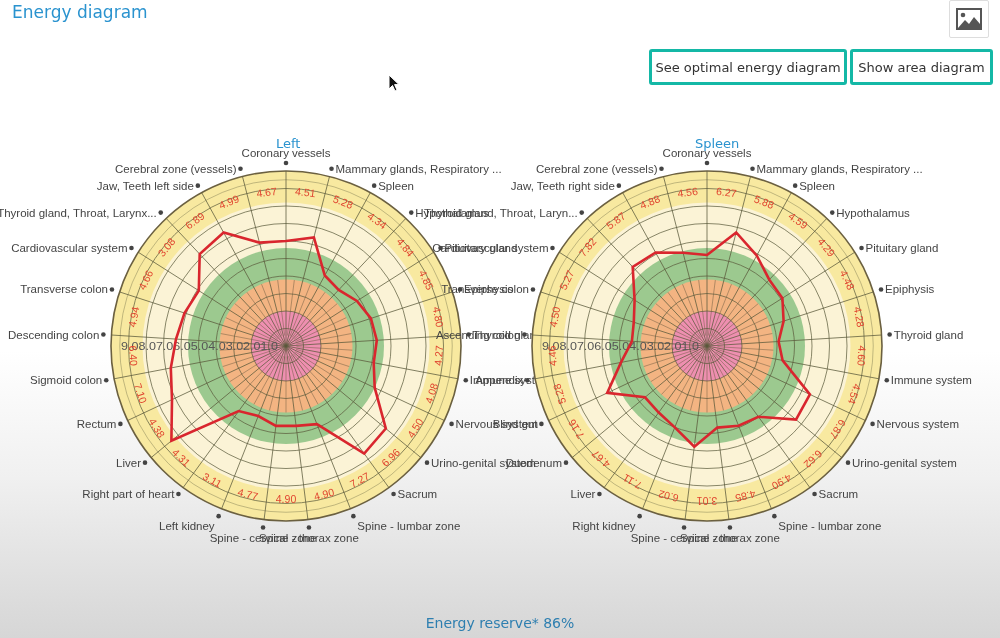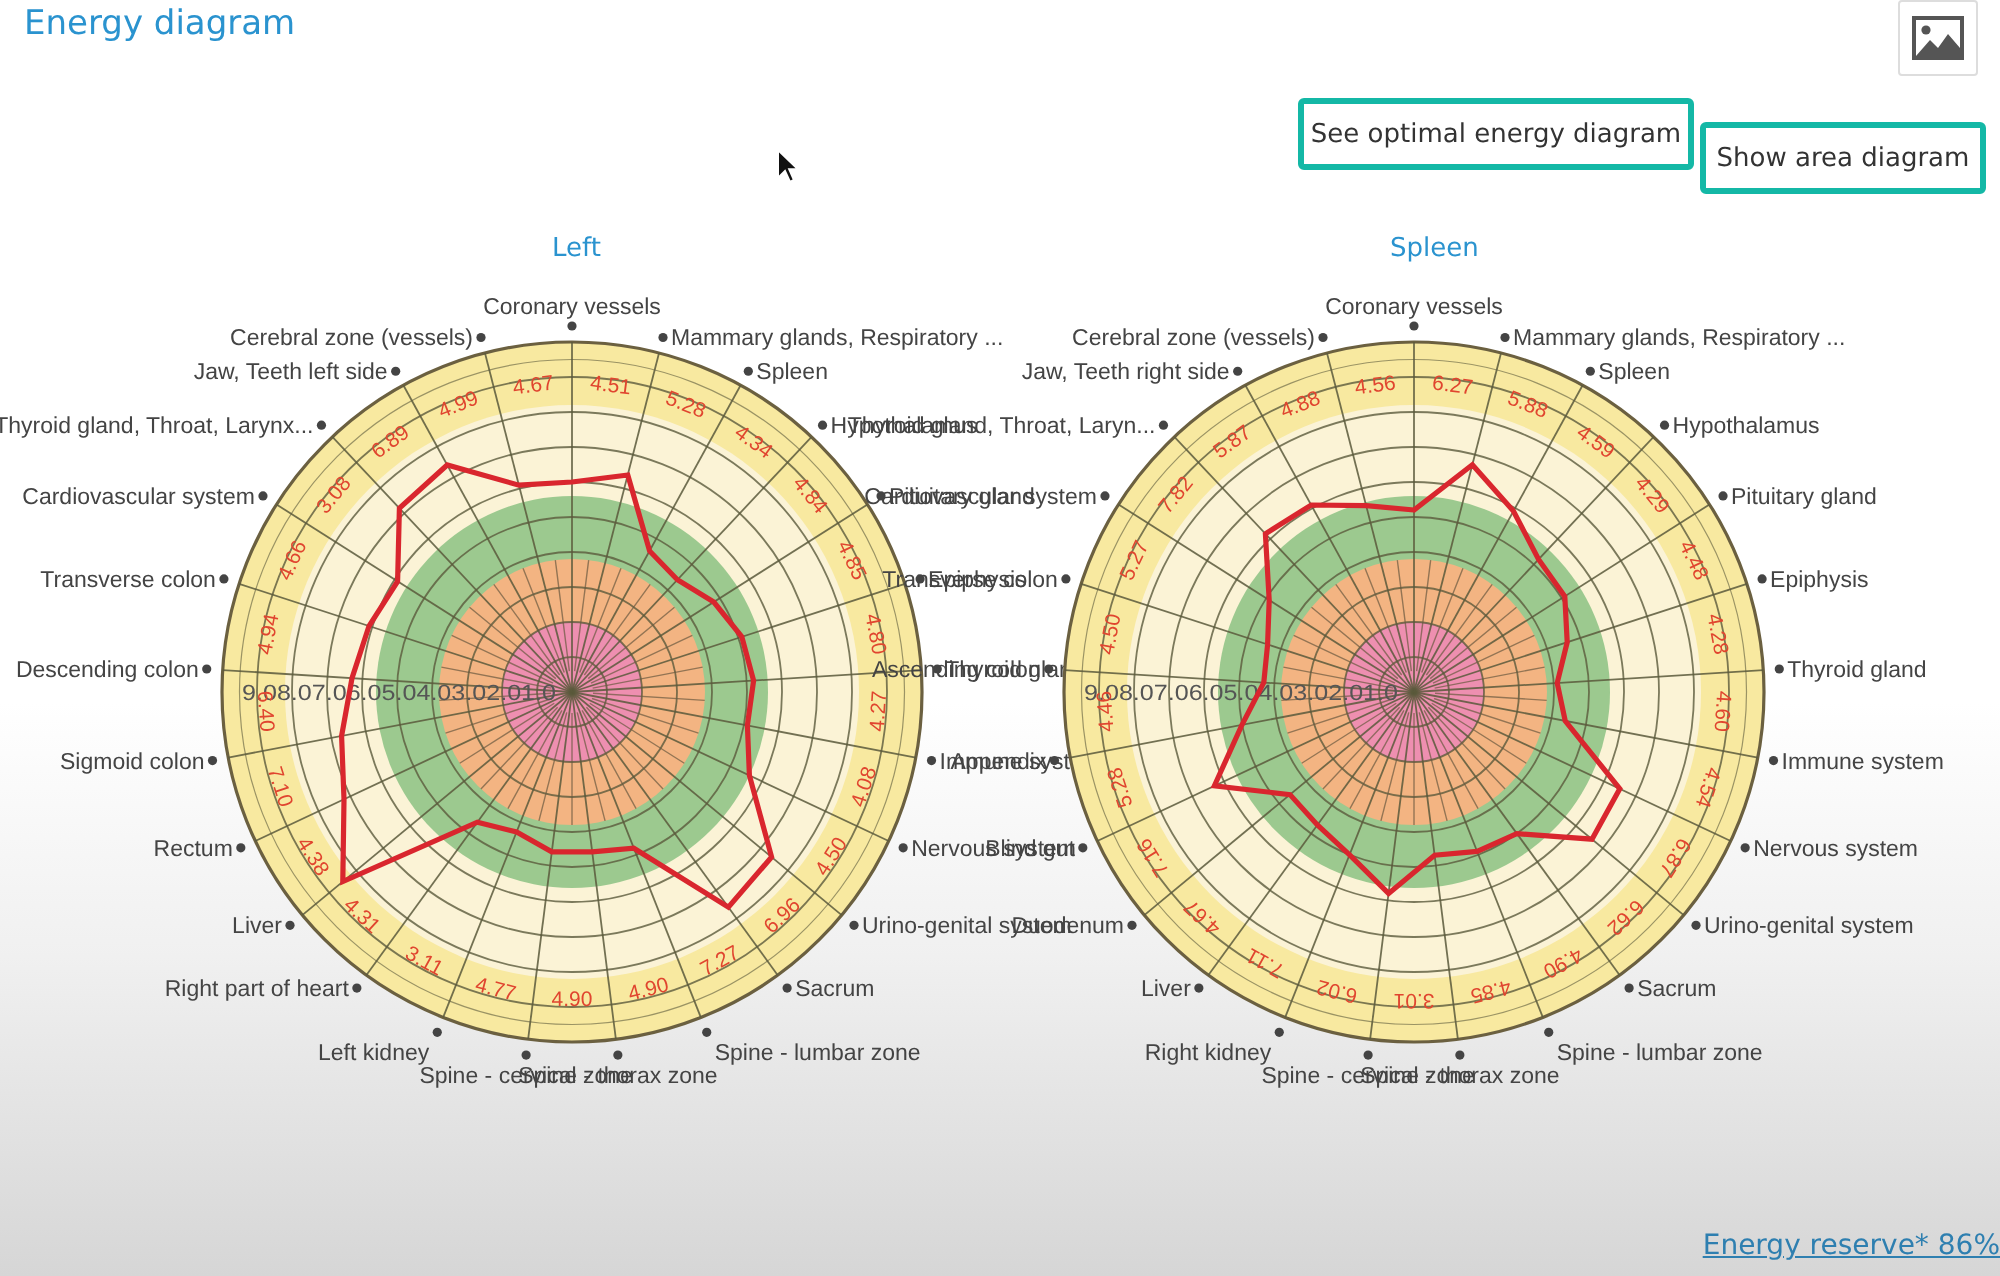--- a/index.html
+++ b/index.html
@@ -6,26 +6,26 @@
   body{width:1000px;height:638px;overflow:hidden;position:relative;
     font-family:"Liberation Sans",sans-serif;
     background:linear-gradient(to bottom,#ffffff 0%,#ffffff 55%,#f0f0f0 75%,#d6d6d6 100%);}
   .title{position:absolute;left:12px;top:2px;font-size:17px;color:#2a93cf;
     font-family:"DejaVu Sans",sans-serif;}
   .img-btn{position:absolute;left:949px;top:0px;width:38px;height:36px;background:#fff;
     border:1px solid #ddd;border-radius:2px;display:flex;align-items:center;justify-content:center;}
   .btn{position:absolute;top:49px;height:30px;background:#fff;border:3px solid #14b8a6;border-radius:3px;
     font-family:"DejaVu Sans",sans-serif;font-size:13px;color:#333;display:flex;align-items:center;justify-content:center;}
   #btn-optimal{left:649px;width:192px;}
-  #btn-area{left:850px;width:137px;margin-top:12px;}
+  #btn-area{left:850px;width:137px;}
   .cursor{position:absolute;left:388px;top:74px;}
-  .chart-title{position:absolute;top:117px;font-size:13px;color:#2a93cf;font-family:"DejaVu Sans",sans-serif;}
+  .chart-title{position:absolute;top:136px;font-size:13px;color:#2a93cf;font-family:"DejaVu Sans",sans-serif;}
   svg.chart{position:absolute;left:0;top:0;}
-  .reserve{position:absolute;left:0;width:1000px;top:615px;text-align:right;font-size:14px;color:#2e7fb0;
-    font-family:"DejaVu Sans",sans-serif;text-decoration:underline;}
+  .reserve{position:absolute;left:0;width:1000px;top:615px;text-align:center;font-size:14px;color:#2e7fb0;
+    font-family:"DejaVu Sans",sans-serif;}
 </style>
 </head>
 <body>
 
 <div class="title">Energy diagram</div>
 
 <div class="img-btn">
   <svg width="26" height="22" viewBox="0 0 26 22">
     <rect x="1" y="1" width="24" height="20" fill="#fff" stroke="#555" stroke-width="2"></rect>
     <circle cx="7" cy="7" r="2.3" fill="#555"></circle>

